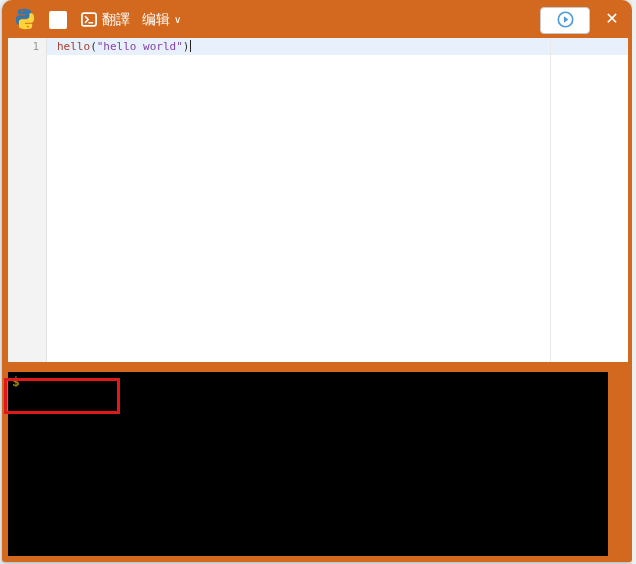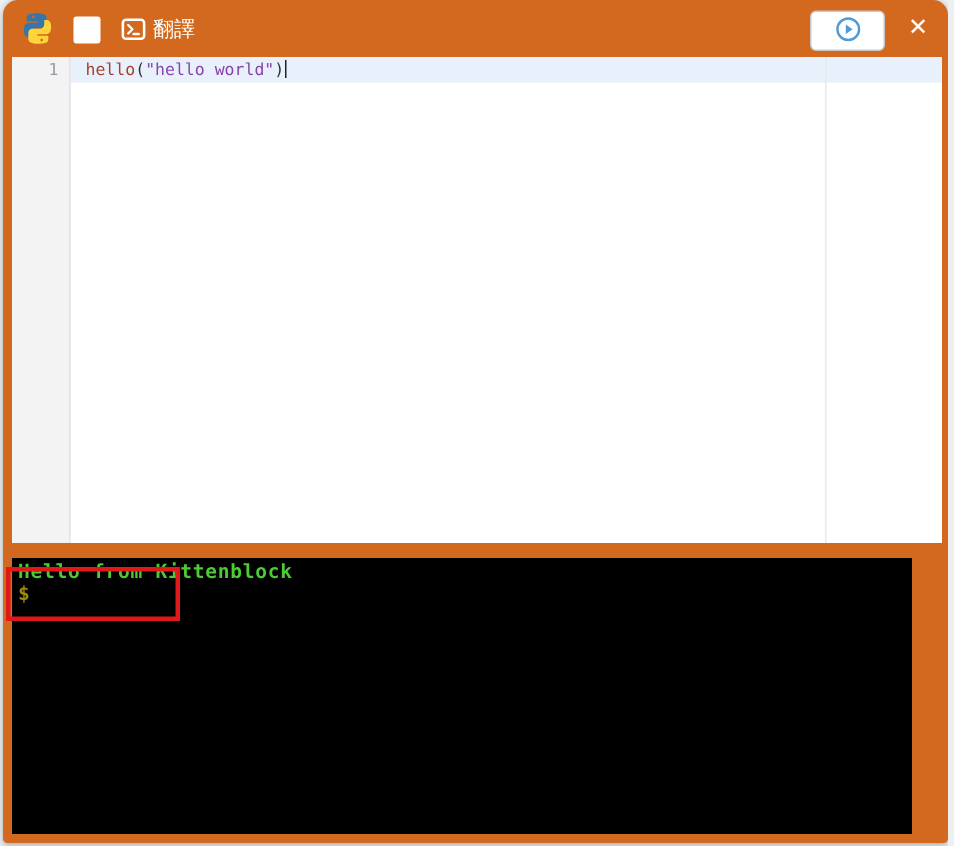--- a/index.html
+++ b/index.html
@@ -83,20 +83,23 @@
         <svg viewBox="0 0 24 24" width="18" height="17">
           <rect x="2" y="3" width="20" height="18" rx="3" fill="none" stroke="#fff" stroke-width="2.4"></rect>
           <path d="M7 8l4 4-4 4" fill="none" stroke="#fff" stroke-width="2.2" stroke-linecap="round" stroke-linejoin="round"></path>
           <line x1="12" y1="16.5" x2="17" y2="16.5" stroke="#fff" stroke-width="2.2" stroke-linecap="round"></line>
         </svg>
       </span>
     </button>
 
     <button class="tb-text translate-btn">翻譯</button>
 
+    <button class="tb-text edit-btn">
+      <span>编辑</span><span class="chevron">∨</span>
+    </button>
 
     <button class="run-btn">
       <span>
         <svg viewBox="0 0 20 20" width="19" height="19">
           <circle cx="10" cy="10" r="7.6" fill="none" stroke="#4f9bd8" stroke-width="1.7"></circle>
           <path d="M8.3 6.7L13 10l-4.7 3.3z" fill="#4f9bd8"></path>
         </svg>
       </span>
     </button>
 
@@ -108,20 +111,19 @@
   <div class="editor">
     <div class="active-line"></div>
     <div class="gutter">
       <div class="line-number">1</div>
     </div>
     <div class="code-line"><span class="tok-function">hello</span><span class="tok-bracket">(</span><span class="tok-string">"hello world"</span><span class="tok-bracket">)</span><span class="caret"></span></div>
     <div class="ruler"></div>
   </div>
 
   <div class="terminal">
-    <div class="t-line t-green">Hello from Kittenblock</div>
     <div class="t-line t-olive">$</div>
   </div>
 
 </div>
 
 <div class="annotation"></div>
 <div class="page-strip"></div>
 
 </body></html>

